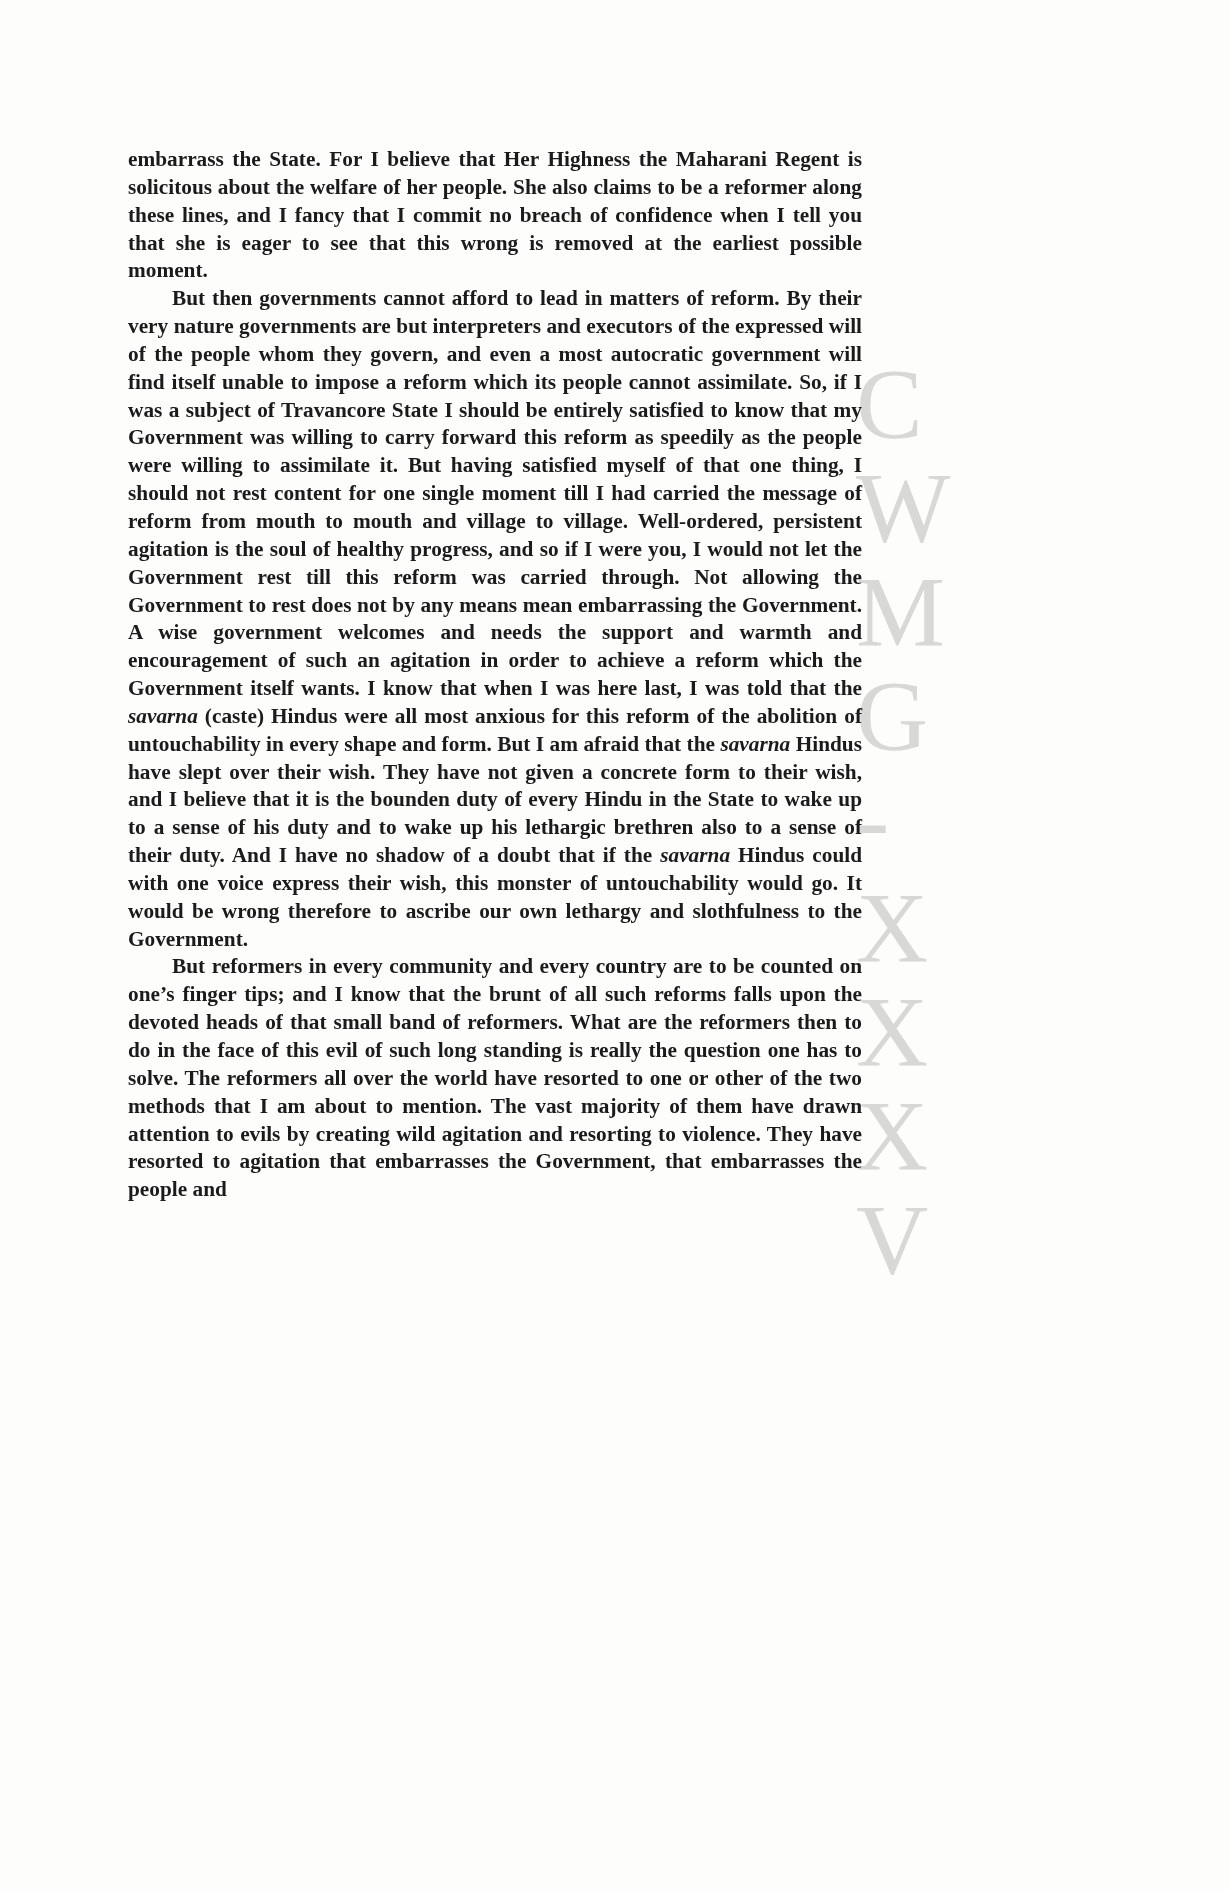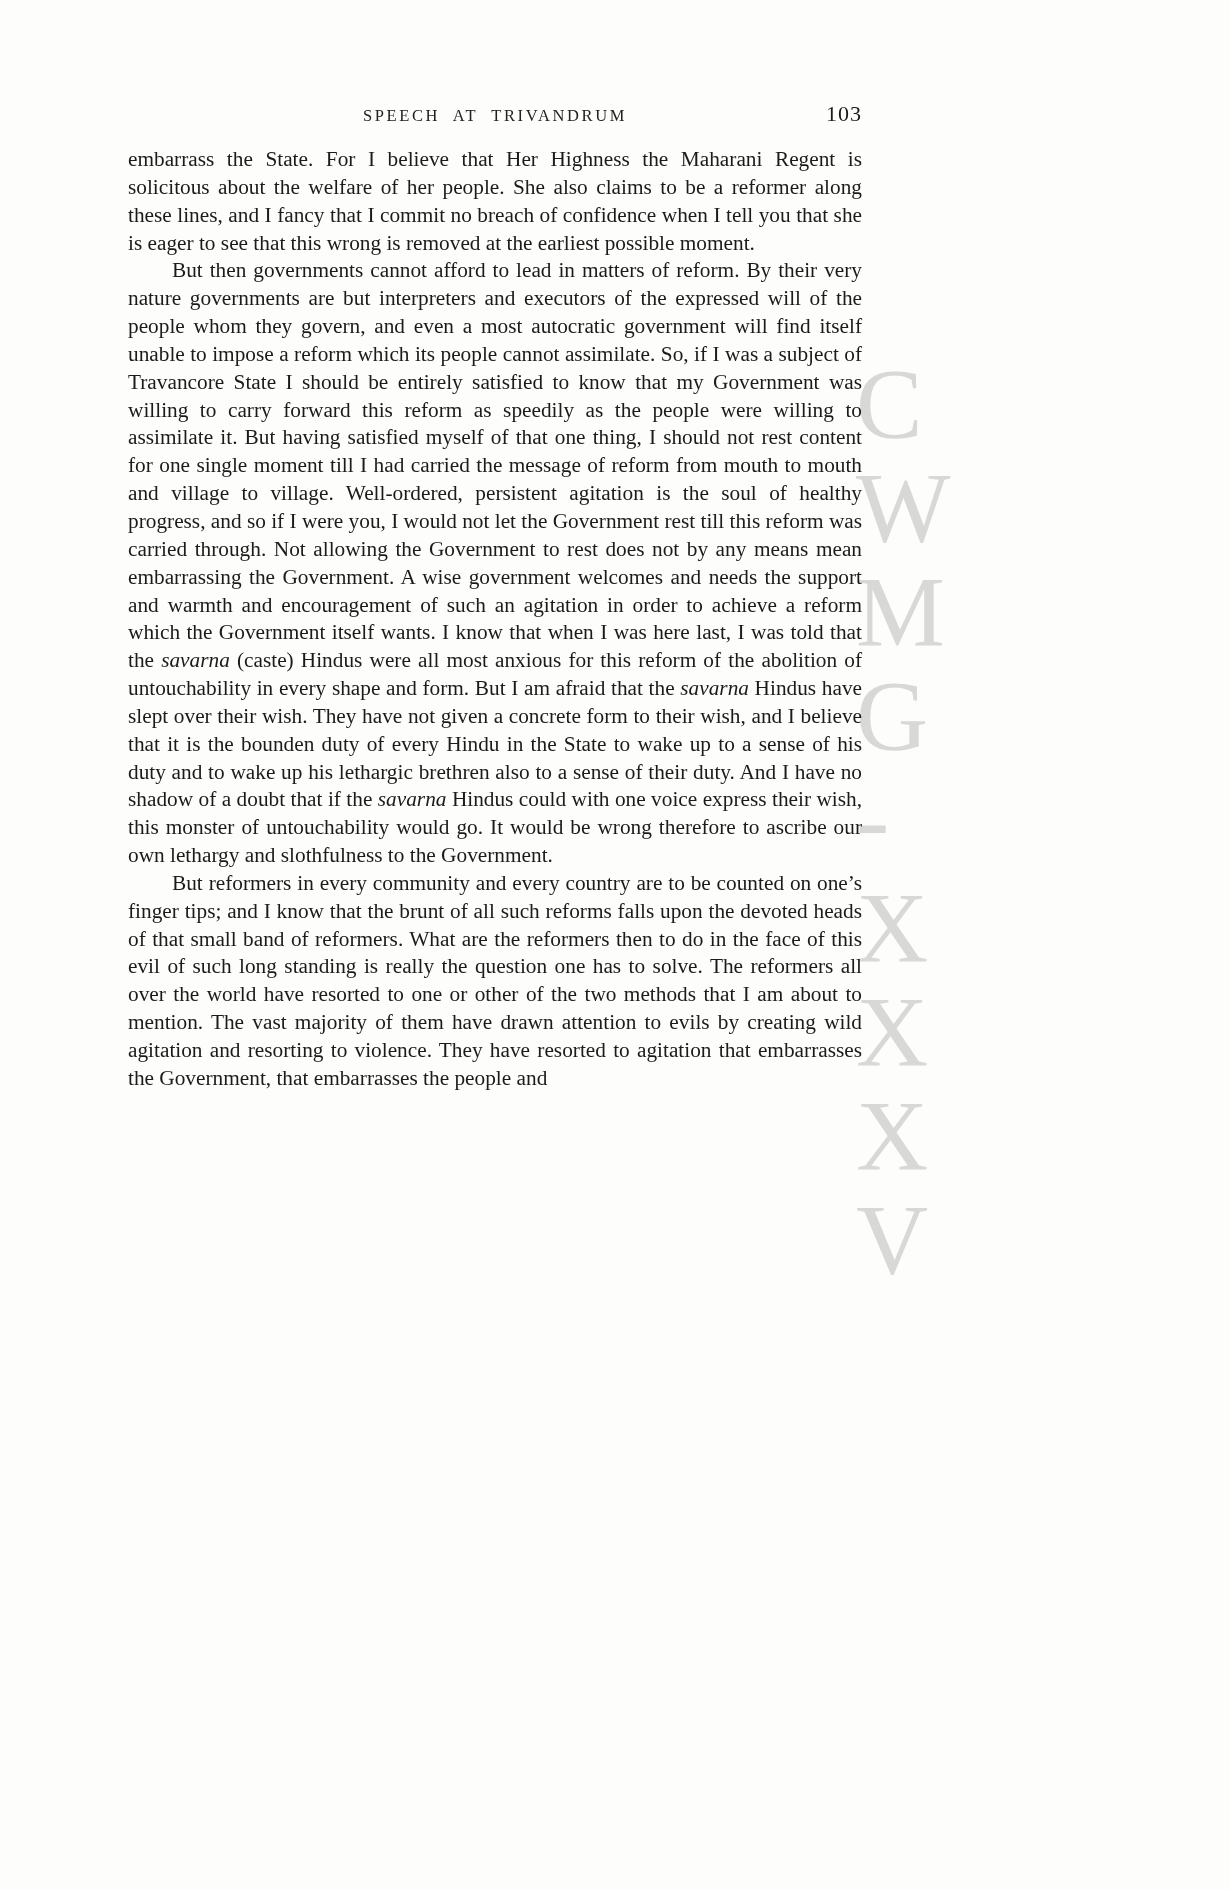--- a/index.html
+++ b/index.html
@@ -49,20 +49,21 @@
     top: 146px;
     width: 734px;
     z-index: 1;
     font-size: 21.3px;
     line-height: 27.85px;
     text-align: justify;
   }
   .body-text p {
     margin: 0;
     padding: 0;
+    font-weight: bold;
   }
   .body-text p.indent {
     text-indent: 44px;
   }
   .italic {
     font-style: italic;
     margin-top: 36px;
   }
   .watermark {
     position: absolute;
@@ -92,24 +93,20 @@
       <div>G</div>
       <div>-</div>
     </div>
   <div class="watermark watermark-volume">
       <div>X</div>
       <div>X</div>
       <div>X</div>
       <div>V</div>
     </div>
 
-  <div class="page-header">
-    <span class="header-title">SPEECH AT TRIVANDRUM</span>
-    <span class="page-number">103</span>
-  </div>
 
   <div class="body-text">
       <p><span>embarrass the State. For I believe that Her Highness the Maharani Regent is solicitous about the welfare of her people. She also claims to be a reformer along these lines, and I fancy that I commit no breach of confidence when I tell you that she is eager to see that this wrong is removed at the earliest possible moment.</span></p>
       <p class="indent"><span>But then governments cannot afford to lead in matters of reform. By their very nature governments are but interpreters and executors of the expressed will of the people whom they govern, and even a most autocratic government will find itself unable to impose a reform which its people cannot assimilate. So, if I was a subject of Travancore State I should be entirely satisfied to know that my Government was willing to carry forward this reform as speedily as the people were willing to assimilate it. But having satisfied myself of that one thing, I should not rest content for one single moment till I had carried the message of reform from mouth to mouth and village to village. Well-ordered, persistent agitation is the soul of healthy progress, and so if I were you, I would not let the Government rest till this reform was carried through. Not allowing the Government to rest does not by any means mean embarrassing the Government. A wise government welcomes and needs the support and warmth and encouragement of such an agitation in order to achieve a reform which the Government itself wants. I know that when I was here last, I was told that the </span><span class="italic">savarna</span><span> (caste) Hindus were all most anxious for this reform of the abolition of untouchability in every shape and form. But I am afraid that the </span><span class="italic">savarna</span><span> Hindus have slept over their wish. They have not given a concrete form to their wish, and I believe that it is the bounden duty of every Hindu in the State to wake up to a sense of his duty and to wake up his lethargic brethren also to a sense of their duty. And I have no shadow of a doubt that if the </span><span class="italic">savarna</span><span> Hindus could with one voice express their wish, this monster of untouchability would go. It would be wrong therefore to ascribe our own lethargy and slothfulness to the Government.</span></p>
       <p class="indent"><span>But reformers in every community and every country are to be counted on one’s finger tips; and I know that the brunt of all such reforms falls upon the devoted heads of that small band of reformers. What are the reformers then to do in the face of this evil of such long standing is really the question one has to solve. The reformers all over the world have resorted to one or other of the two methods that I am about to mention. The vast majority of them have drawn attention to evils by creating wild agitation and resorting to violence. They have resorted to agitation that embarrasses the Government, that embarrasses the people and</span></p>
     </div>
 
 </div>
 
 </body></html>

